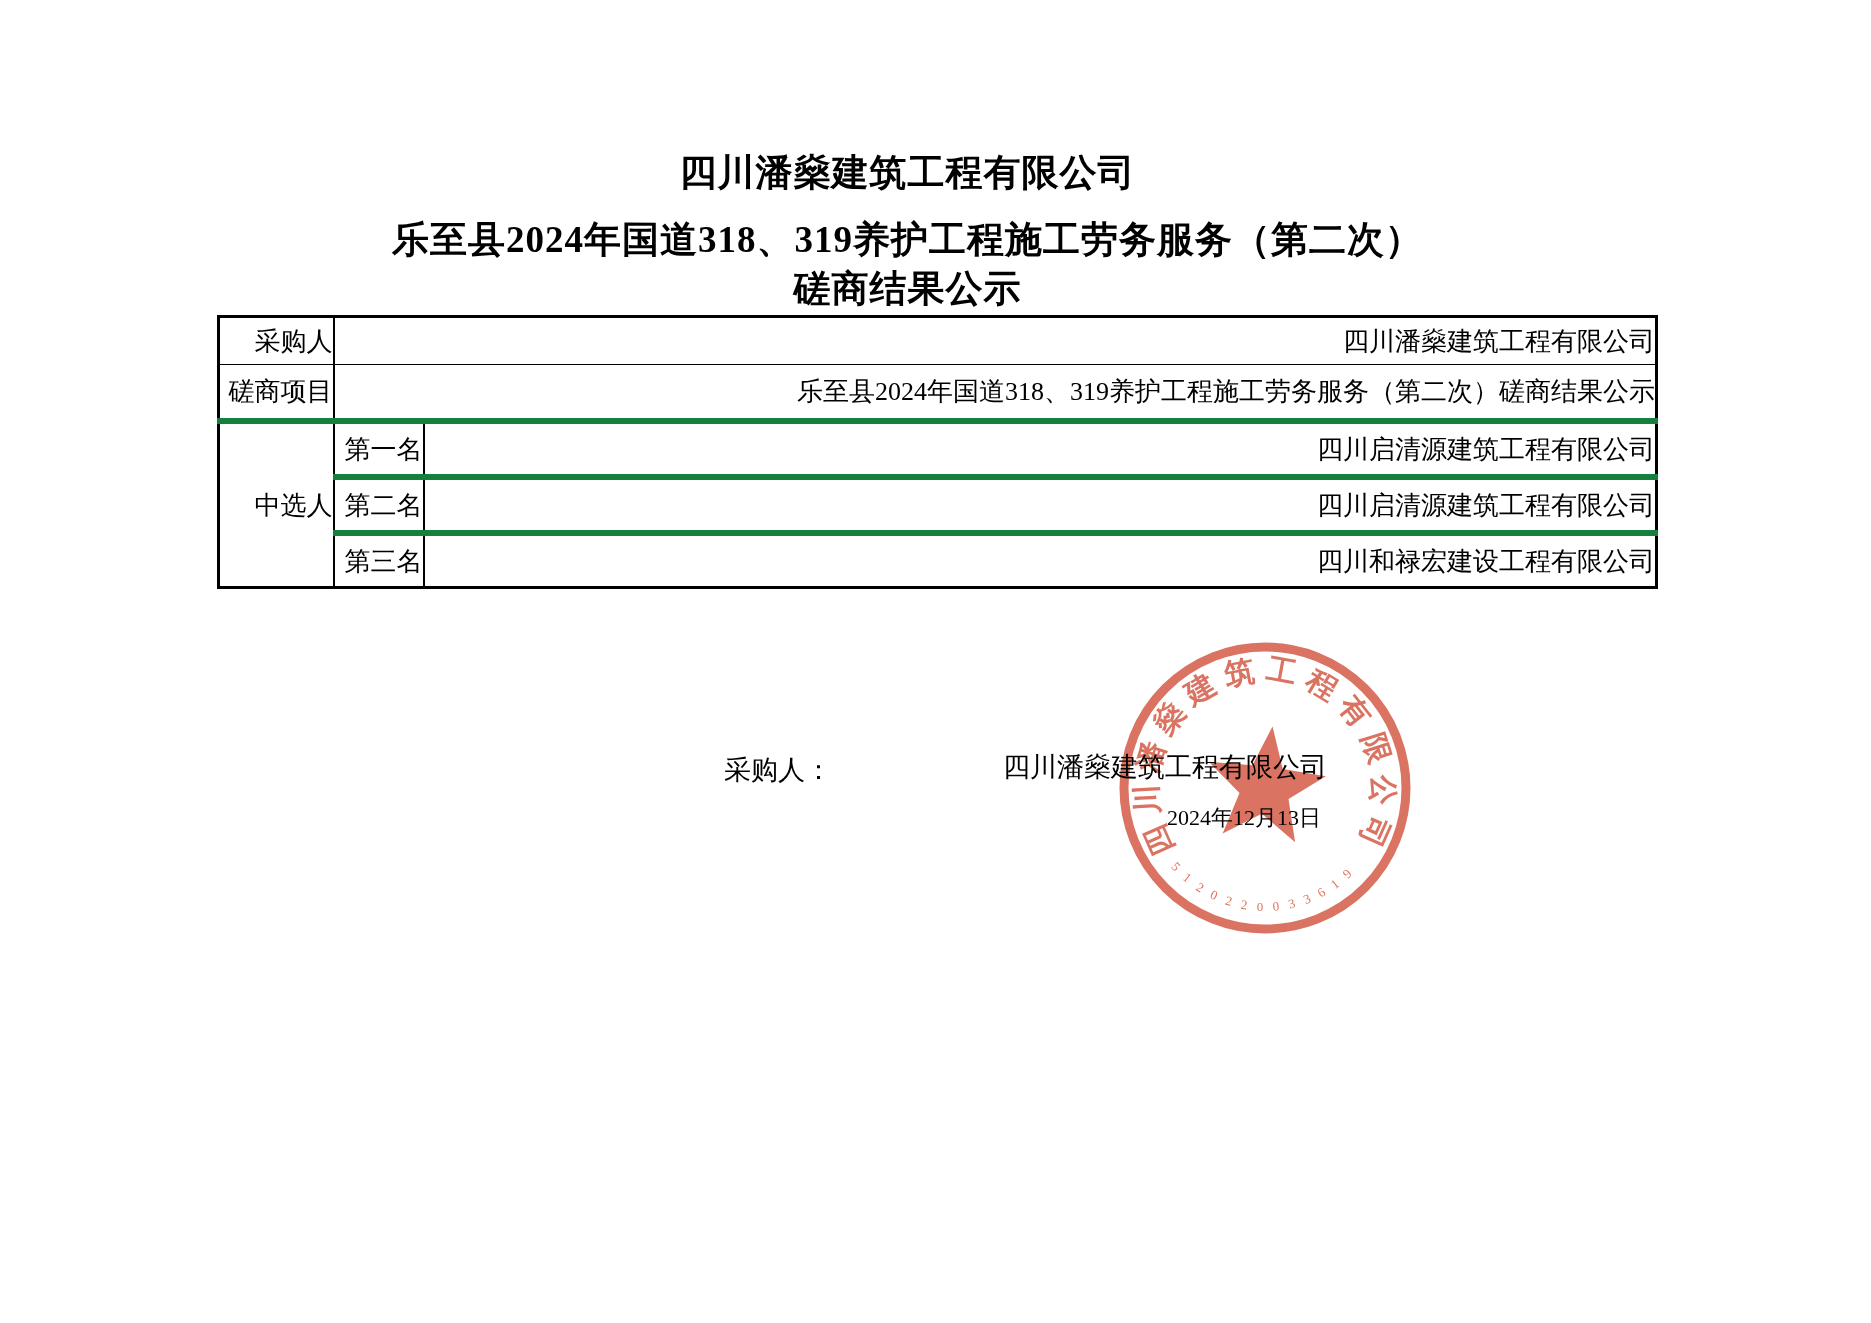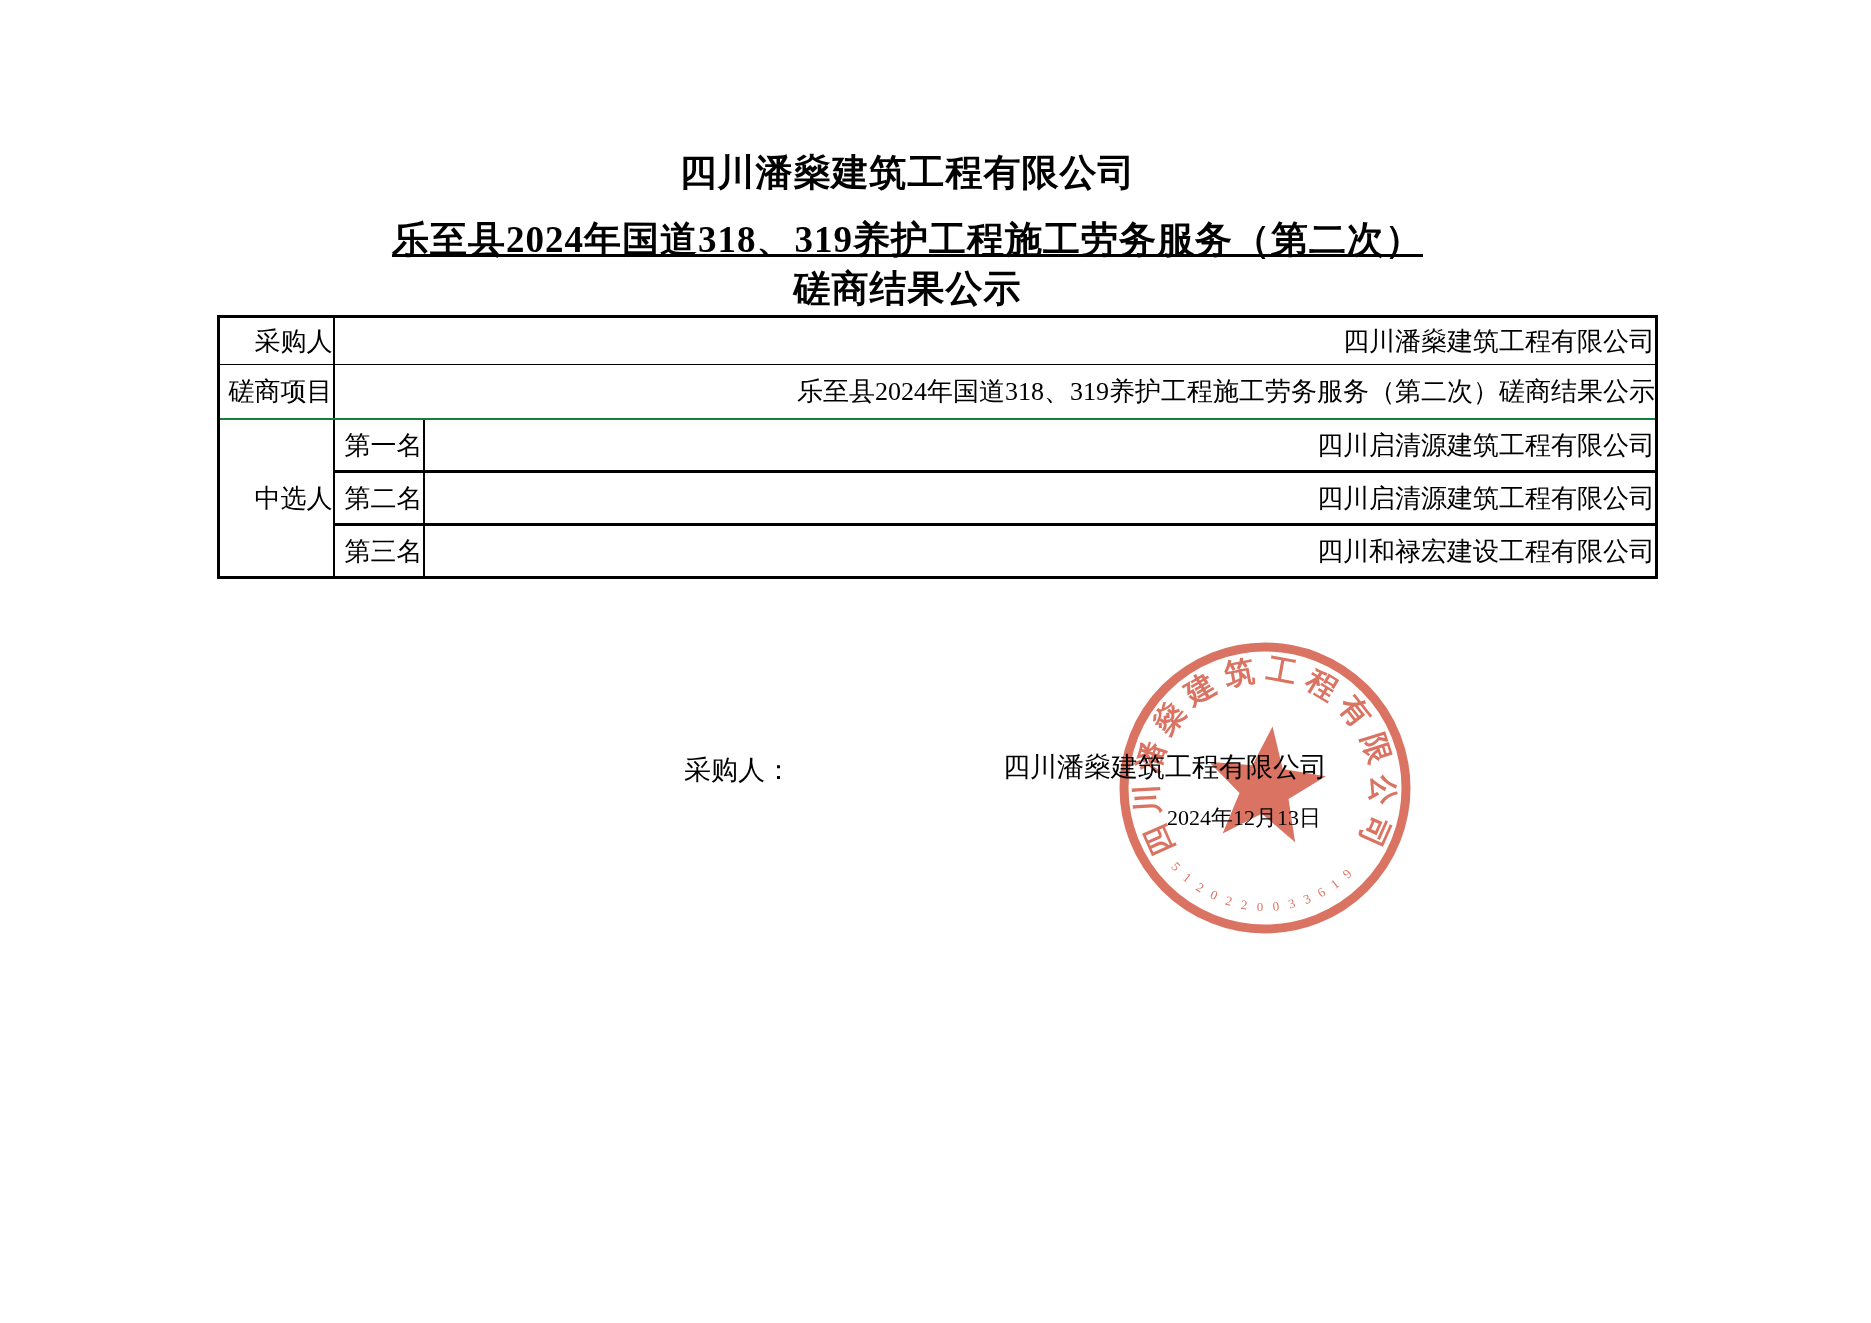--- a/index.html
+++ b/index.html
@@ -7,39 +7,39 @@
     width:1871px;height:1323px;position:relative;background:#ffffff;
     font-family:"Liberation Serif","DejaVu Serif",serif;color:#000;
     overflow:hidden;
   }
   .heading-line{
     position:absolute;left:160px;width:1495px;text-align:center;
     font-weight:bold;font-size:37px;line-height:46px;white-space:nowrap;
     letter-spacing:1px;
   }
   #title1{top:150px;}
-  #title2{top:217px;text-decoration:underline;}
+  #title2{top:217px;}
   #title3{top:268px;font-family:Liberation Mono, monospace;}
 
   table.result{
     position:absolute;left:217px;top:315px;width:1438px;
     border-collapse:collapse;table-layout:fixed;
     font-size:26px;
   }
   table.result td{
     border:2px solid #000;text-align:right;vertical-align:middle;
     padding:0;overflow:hidden;white-space:nowrap;
   }
   table.result{border:3px solid #000;}
   col.c1{width:115px;} col.c2{width:90px;} col.c3{width:1233px;}
   tr.r1 td{height:46px;border-bottom:1px solid #000;}
   tr.r2 td{height:53px;border-top:1px solid #000;border-bottom:2px solid #15803d;}
-  tr.rw td{height:50px;border-top:1px solid #15803d;border-bottom:3px solid #000;}
+  tr.rw td{height:50px;border-top:6px solid #15803d;border-bottom:3px solid #000;}
 
-  .sig-label{position:absolute;left:684px;top:752px;font-size:27px;white-space:nowrap;}
+  .sig-label{position:absolute;left:724px;top:752px;font-size:27px;white-space:nowrap;}
   .sig-company{position:absolute;left:1003px;top:749px;font-size:27px;white-space:nowrap;}
   .sig-date{position:absolute;left:1167px;top:803px;font-size:22px;white-space:nowrap;}
 
   .stamp{
     position:absolute;left:1115px;top:638px;width:300px;height:300px;
     mix-blend-mode:multiply;opacity:0.88;pointer-events:none;
   }
   .stamp text{font-family:"Liberation Serif","DejaVu Serif",serif;}
 </style>
 </head>

